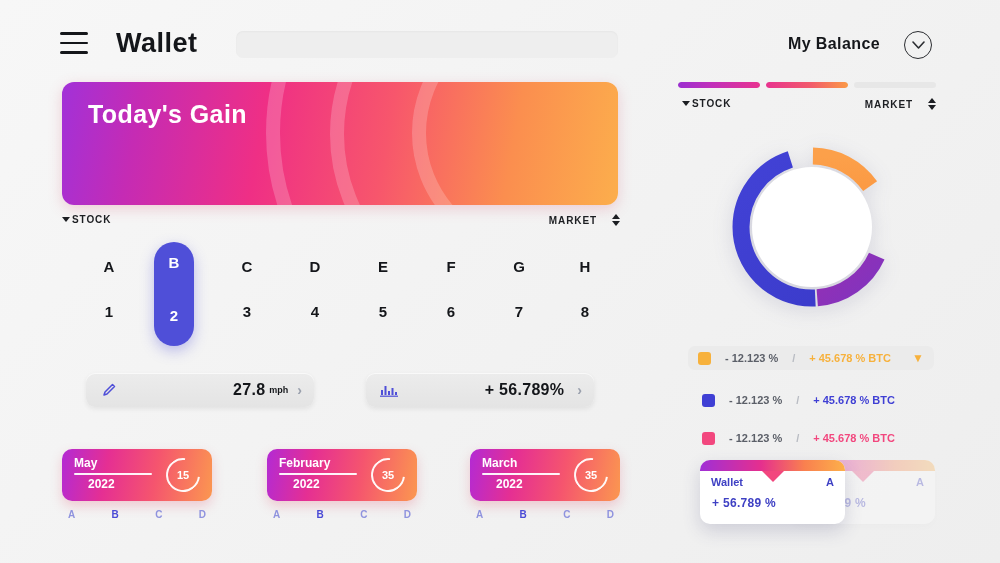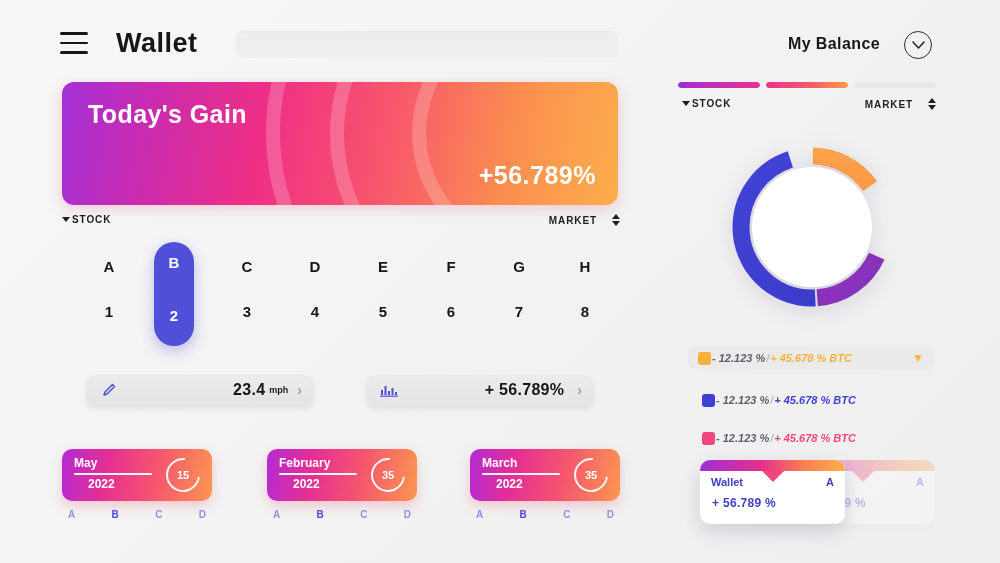--- a/index.html
+++ b/index.html
@@ -117,21 +117,21 @@
   .card-feb { left:267px; top:449px; } .tabs-feb { left:267px; top:509px; }
   .card-mar { left:470px; top:449px; } .tabs-mar { left:470px; top:509px; }
 
   
   .donut-wrap { position:absolute; left:732px; top:147px; width:160px; height:160px;
                 filter: drop-shadow(0 4px 10px rgba(60,60,120,0.15)); }
   .donut-hole { position:absolute; left:20px; top:20px; width:120px; height:120px;
                 border-radius:50%; background:#ffffff; }
 
   
-  .legend-row { position:absolute; height:24px; display:flex; align-items:center; gap:1px; padding:0 10px;font-style:italic; }
+  .legend-row { position:absolute; height:24px; display:flex; align-items:center; gap:14px; padding:0 10px; }
   .legend-row.pill { background:#ebebeb; border-radius:7px; width:246px; left:688px; }
   .legend-sw { width:13px; height:13px; border-radius:3px; flex:0 0 auto; }
   .legend-neg { font-size:11px; font-weight:bold; color:#5b5f68; white-space:nowrap; }
   .legend-sep { font-size:11px; font-weight:bold; color:#b9bcc3; }
   .legend-pos { font-size:11px; font-weight:bold; white-space:nowrap; }
   .legend-chev { margin-left:auto; font-size:12px; font-weight:bold; }
   .lr1 { top:346px; }
   .lr2 { top:388px; left:692px; }
   .lr3 { top:426px; left:692px; }
 
@@ -170,21 +170,20 @@
     </div>
   </div>
 
   <div class="gain-banner">
     <div class="gain-arcs">
       <div class="arc arc-b"></div>
       <div class="arc arc-a"></div>
       <div class="arc arc-c"></div>
     </div>
     <div class="gain-title">Today's Gain</div>
-    <div class="gain-value">+56.789%</div>
   </div>
 
   <div class="sm-row sm-left-main">
     <div class="sm-left">
       <span class="caret-down"></span>
       <span>STOCK</span>
     </div>
   </div>
   <div class="sm-row sm-right-main">
     <div class="sm-right">
@@ -231,21 +230,21 @@
       </div>
   </div>
 
   <div class="stat-card stat-1">
     <span class="stat-icon">
       <svg width="16" height="16" viewBox="0 0 16 16">
           <path d="M3 13 L4 10 L11.5 2.5 L13.5 4.5 L6 12 Z" fill="none" stroke="#4f4fd8" stroke-width="1.5" stroke-linejoin="round"></path>
         </svg>
     </span>
     <span class="stat-spacer"></span>
-    <span class="stat-value">23.4</span>
+    <span class="stat-value">27.8</span>
     <span class="stat-unit">mph</span>
     <span class="stat-chevron">›</span>
   </div>
 
   <div class="stat-card stat-2">
     <span class="stat-icon">
       <svg width="18" height="15" viewBox="0 0 18 15">
         <g fill="#4f4fd8">
           <rect x="1" y="7" width="2" height="5"></rect>
             <rect x="4.5" y="3" width="2" height="9"></rect>

